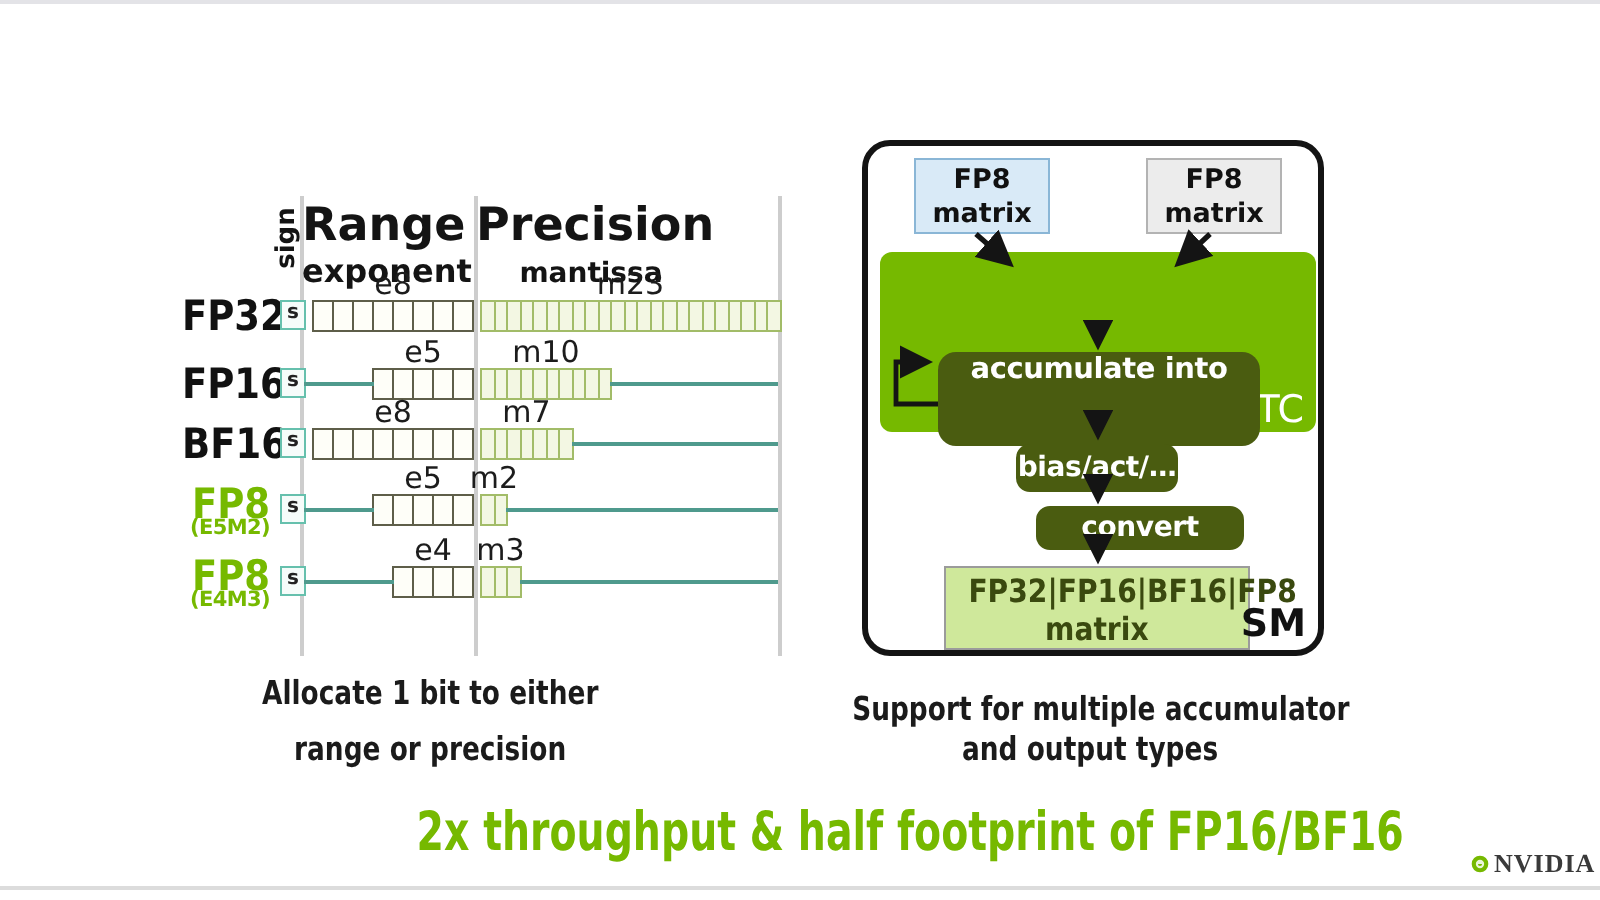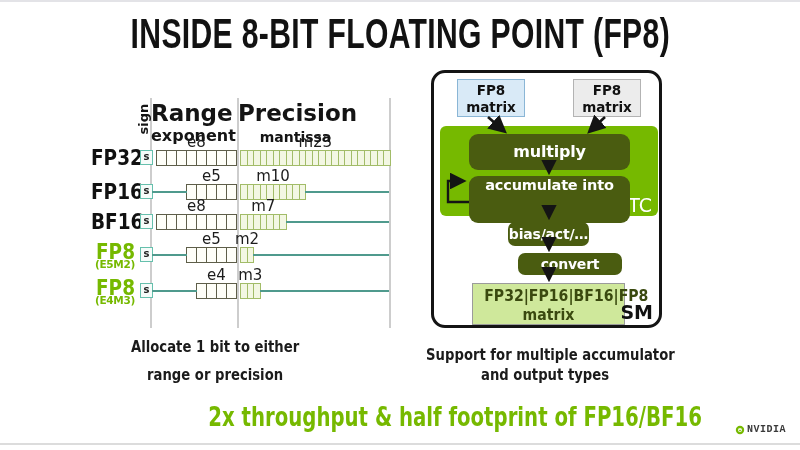--- a/index.html
+++ b/index.html
@@ -55,29 +55,28 @@
   .sm-label{position:absolute;right:6px;bottom:2px;font-weight:bold;font-size:19px;color:#111;}
   .pipesvg{position:absolute;left:0;top:0;width:225px;height:252px;pointer-events:none;}
   
   .caption-line{position:absolute;width:300px;text-align:center;font-weight:bold;font-size:16.5px;line-height:20px;color:#1b1b1b;}
   .caption-line span{display:inline-block;transform:scaleX(0.80);transform-origin:center;white-space:nowrap;}
   .statement{position:absolute;left:117px;top:401px;width:600px;text-align:center;
              font-weight:bold;font-size:27px;color:#76b900;}
   .statement span{display:inline-block;transform:scaleX(0.73);transform-origin:center;white-space:nowrap;}
   
   .logo{position:absolute;left:735px;top:424px;display:flex;align-items:center;gap:2px;}
-  .logo-text{font-family:Liberation Mono, monospace;font-weight:bold;font-size:10px;letter-spacing:0.5px;color:#3a3a3a;}
+  .logo-text{font-family:Liberation Serif, serif;font-weight:bold;font-size:13px;letter-spacing:0.5px;color:#3a3a3a;}
 </style>
 </head>
 <body>
 
 <div class="page">
   <div class="edge-top"></div>
 
-  <div class="title"><span>INSIDE 8-BIT FLOATING POINT (FP8)</span></div>
 
   <div class="bitdiagram">
     <div class="vline" style="left:65px;"></div>
     <div class="vline" style="left:152px;"></div>
     <div class="vline" style="left:304px;"></div>
     <div class="hdr-sign">sign</div>
     <div class="hdr-range">Range</div>
     <div class="hdr-exp">exponent</div>
     <div class="hdr-prec">Precision</div>
     <div class="hdr-man">mantissa</div>
@@ -214,21 +213,20 @@
       <div>FP8</div>
       <div>matrix</div>
     </div>
     <div class="inbox gray">
       <div>FP8</div>
       <div>matrix</div>
     </div>
     <div class="greenzone">
       <div class="tc-label">TC</div>
     </div>
-    <div class="stage st-multiply">multiply</div>
     <div class="stage st-accum">
       <div>accumulate into</div>
     </div>
     <div class="stage st-bias">bias/act/…</div>
     <div class="stage st-convert">convert</div>
     <div class="outbox">
       <span>FP32|FP16|BF16|FP8</span><br>
       <span>matrix</span>
     </div>
     <div class="sm-label">SM</div>

